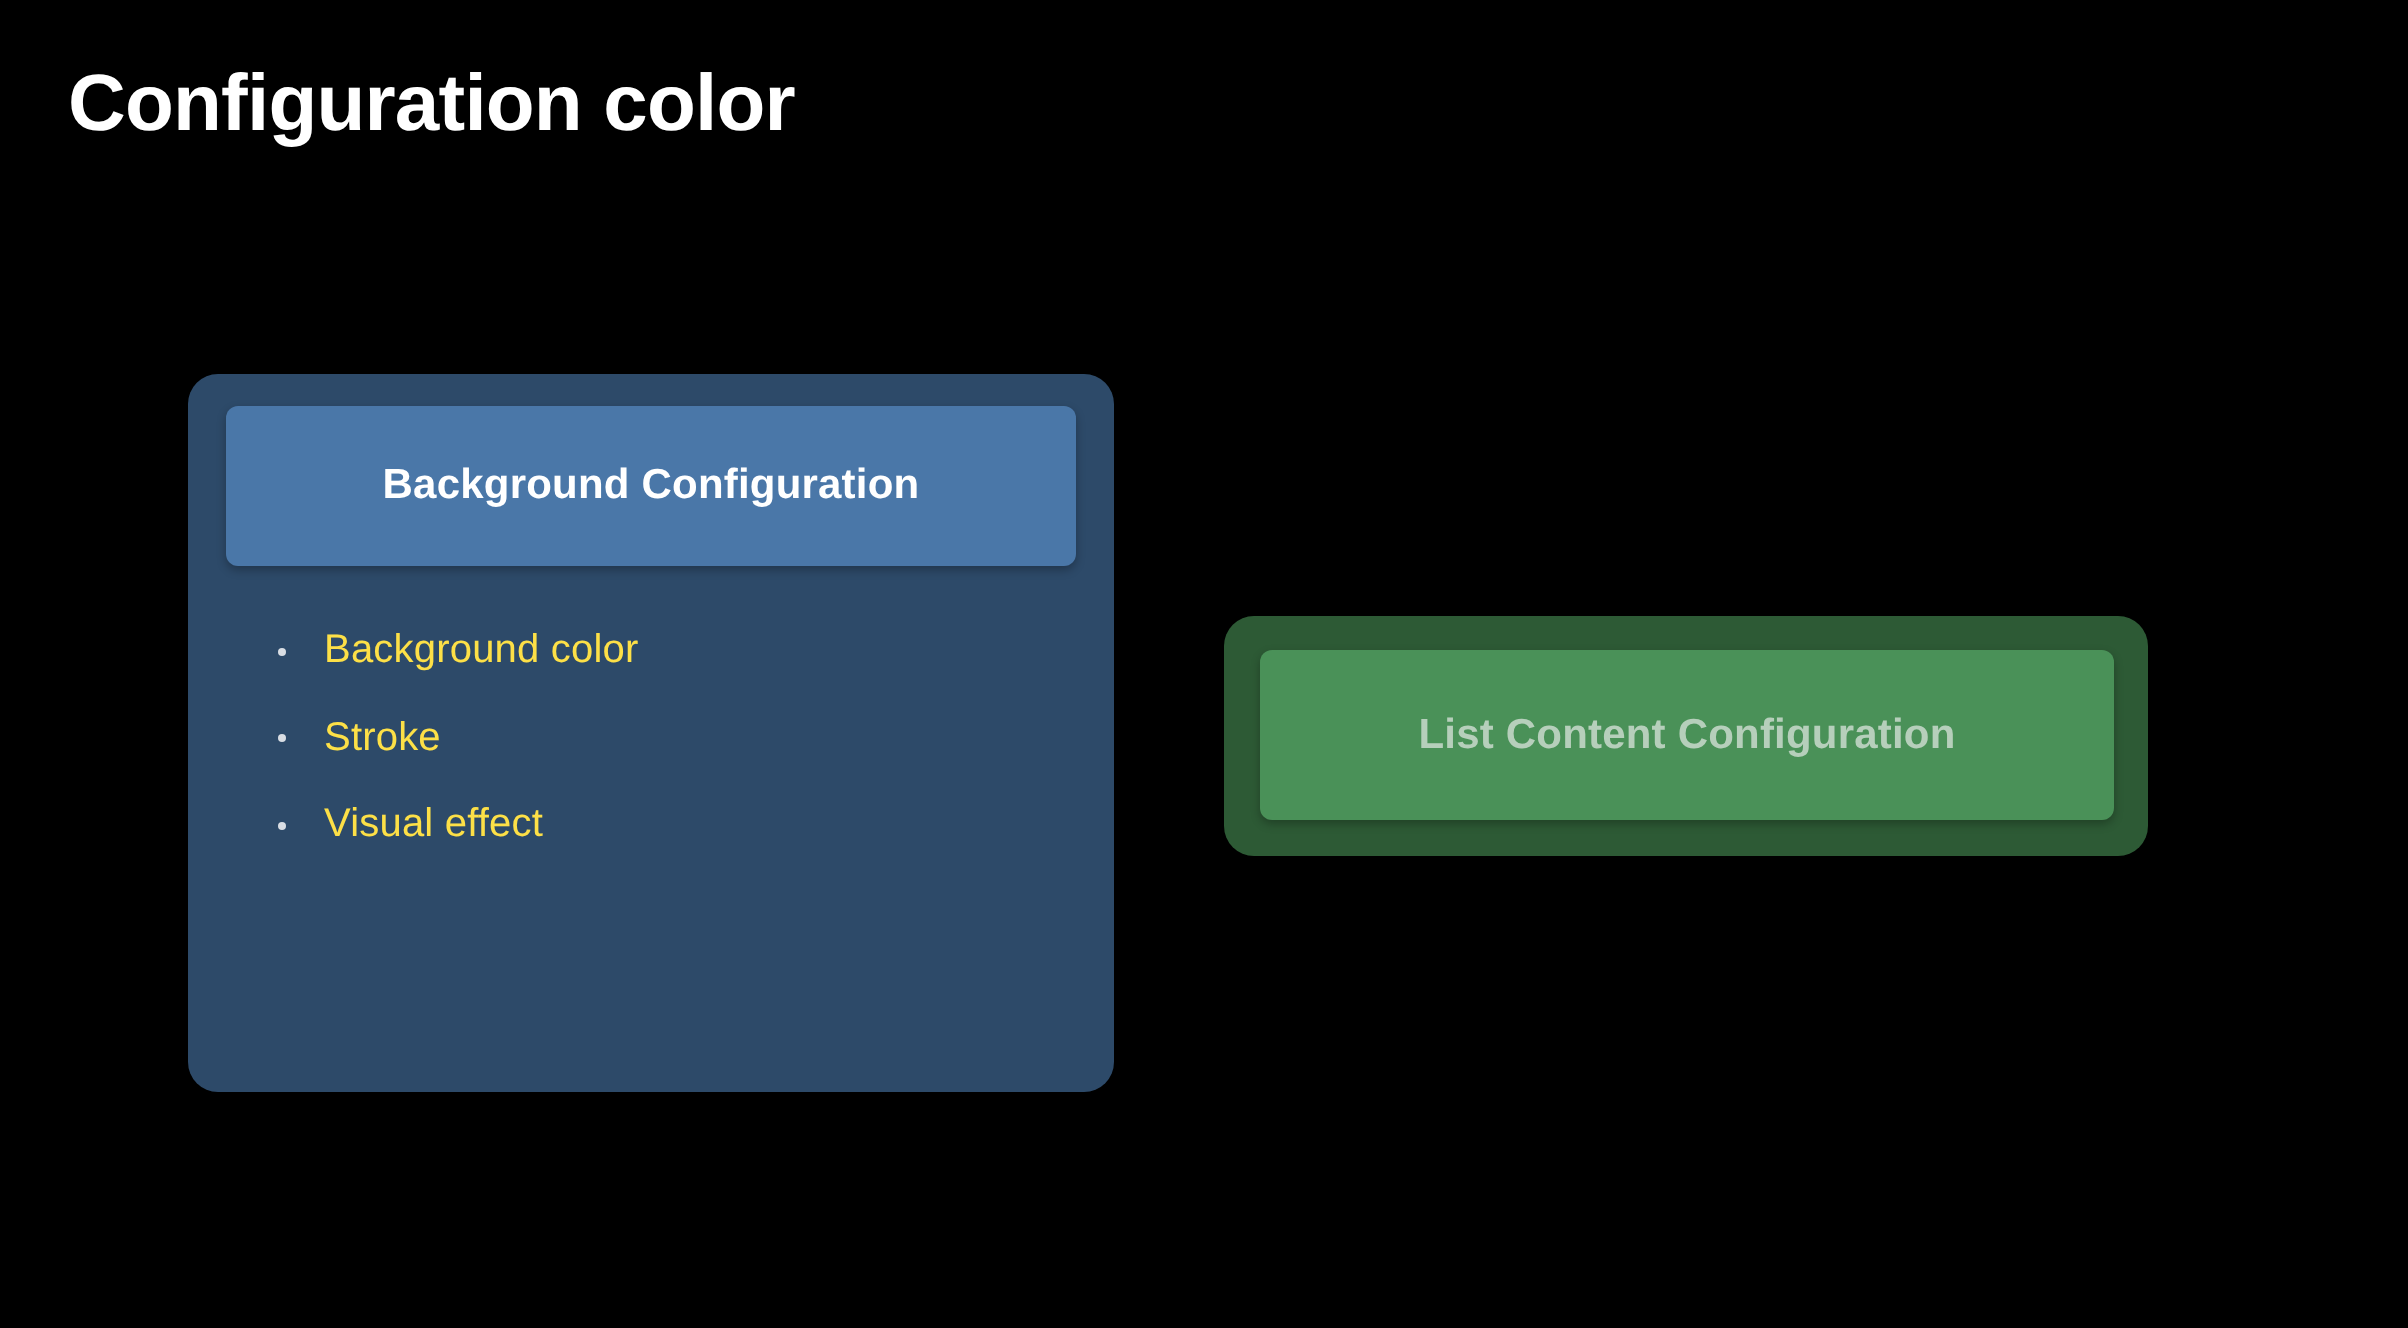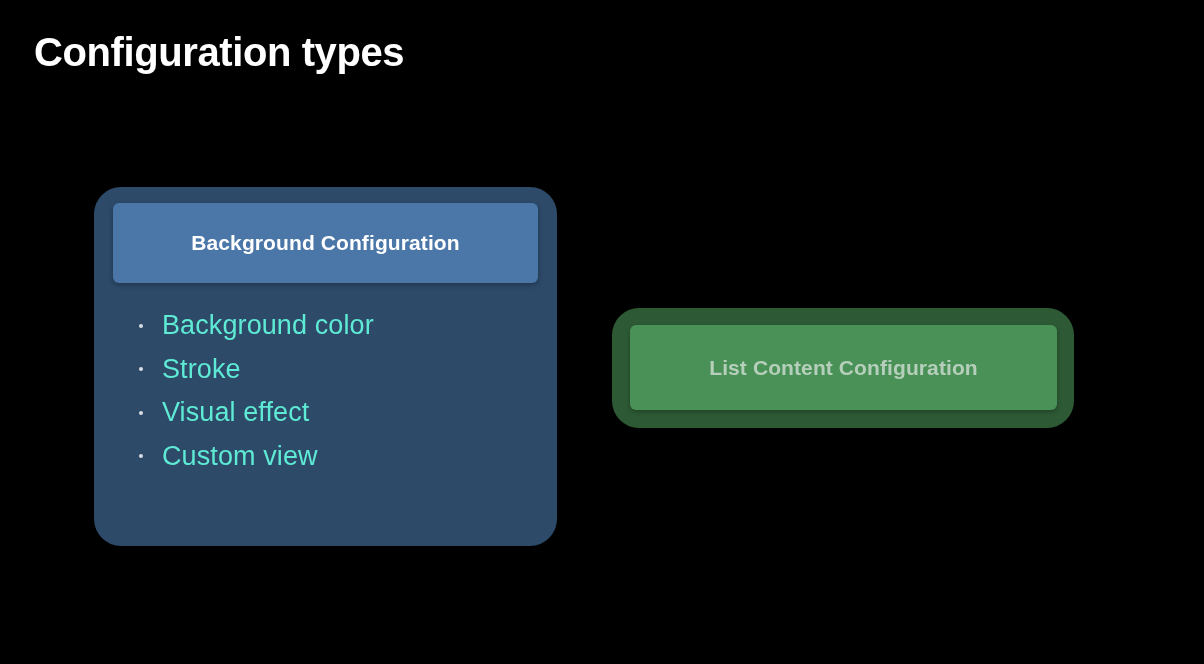--- a/index.html
+++ b/index.html
@@ -30,21 +30,21 @@
     line-height: 48px;
     font-weight: bold;
     color: #ffffff;
     letter-spacing: -0.4px;
     white-space: nowrap;
   }
 
   
   .card {
     position: absolute;
-    border-radius: 27px;
+    border-radius: 15px;
     box-sizing: border-box;
   }
   .card-header {
     position: absolute;
     border-radius: 6px;
     box-sizing: border-box;
     display: flex;
     align-items: center;
     justify-content: center;
     box-shadow: 0 2px 5px rgba(0,0,0,0.28);
@@ -89,22 +89,22 @@
   }
   .bullet-dot {
     width: 4px;
     height: 4px;
     border-radius: 50%;
     background: rgba(255,255,255,0.82);
     flex: 0 0 auto;
     margin-right: 19px;
   }
   .feature-text {
-    font-size: 27px;
-    color: #5eead4;
+    font-size: 20px;
+    color: #fde047;
     white-space: nowrap;
     letter-spacing: 0.1px;
   }
 
   
   #list-content-config-card {
     left: 612px;
     top: 308px;
     width: 462px;
     height: 120px;
@@ -119,45 +119,41 @@
   }
   #list-content-config-header .card-header-text {
     color: #b6cfbb;
   }
 </style>
 </head>
 <body>
 
 <div class="slide">
 
-  <div class="slide-title">Configuration types</div>
+  <div class="slide-title">Configuration color</div>
 
   <div class="card" id="background-config-card">
 
     <div class="card-header" id="background-config-header">
       <span class="card-header-text">Background Configuration</span>
     </div>
 
     <ul class="feature-list">
       <li>
         <span class="bullet-dot"></span>
         <span class="feature-text">Background color</span>
       </li>
       <li>
         <span class="bullet-dot"></span>
         <span class="feature-text">Stroke</span>
       </li>
       <li>
         <span class="bullet-dot"></span>
         <span class="feature-text">Visual effect</span>
       </li>
-      <li>
-        <span class="bullet-dot"></span>
-        <span class="feature-text">Custom view</span>
-      </li>
     </ul>
   </div>
 
   <div class="card" id="list-content-config-card">
     <div class="card-header" id="list-content-config-header">
       <span class="card-header-text">List Content Configuration</span>
     </div>
   </div>
 
 </div>

